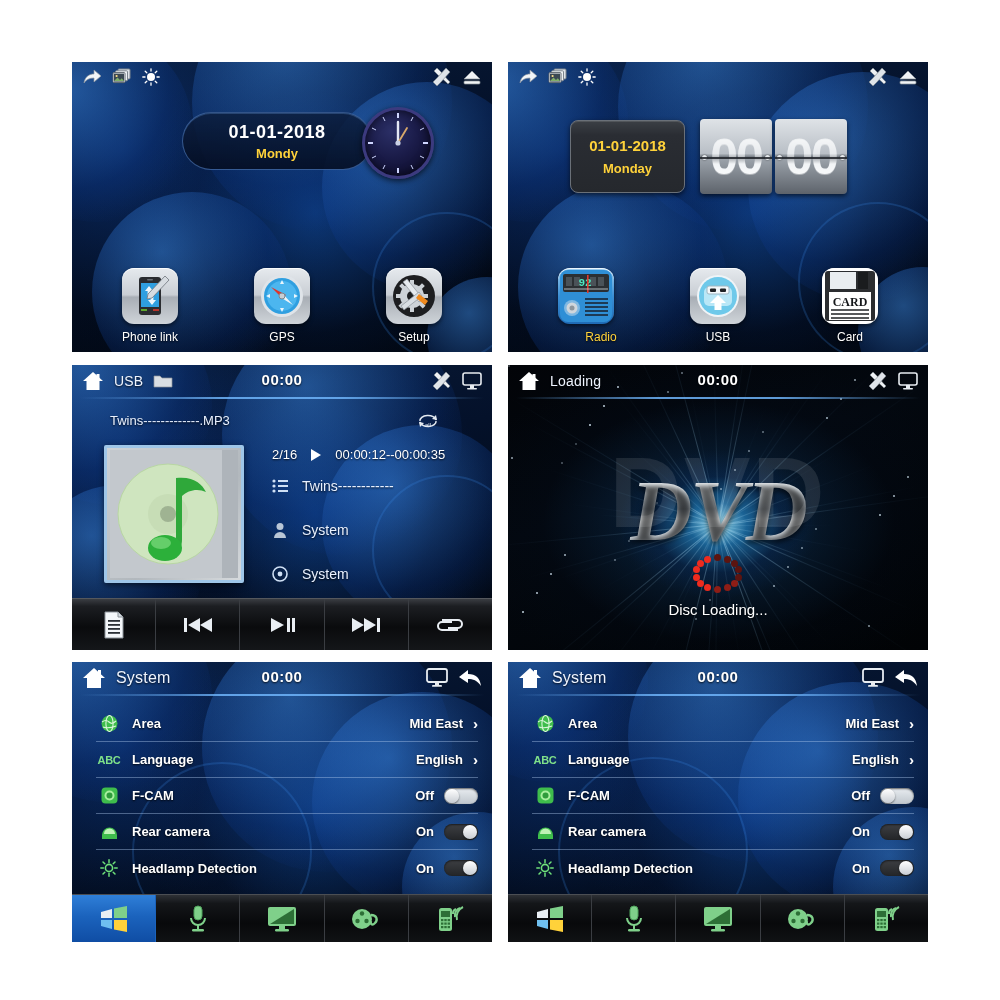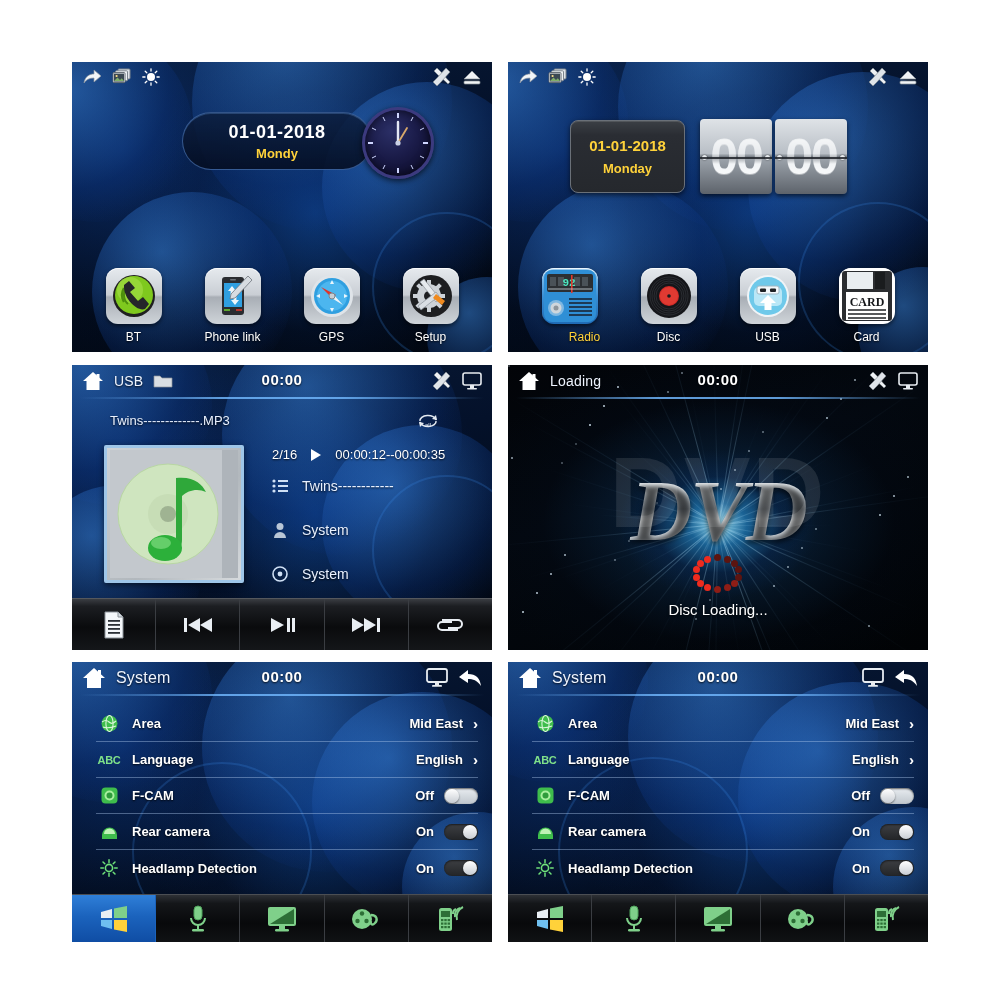--- a/index.html
+++ b/index.html
@@ -331,33 +331,20 @@
           <line x1="7" y1="18" x2="11" y2="20"></line>
             <line x1="18" y1="7" x2="20" y2="11"></line>
         </g>
         <line x1="33" y1="33" x2="33" y2="12" stroke="#e4e8f5" stroke-width="2.4" stroke-linecap="round"></line>
         <line x1="33" y1="33" x2="42" y2="18" stroke="#d8a86a" stroke-width="1.8" stroke-linecap="round"></line>
         <circle cx="33" cy="33" r="2.6" fill="#c9d0e4"></circle>
       </svg>
     </div>
 
     <div class="appgrid">
-      <div class="app">
-        <div class="tile">
-          <svg width="48" height="48" viewBox="0 0 48 48">
-            <circle cx="24" cy="24" r="21" fill="#1f1f1f"></circle>
-            <circle cx="24" cy="23" r="19" fill="#7fc91e"></circle>
-            <circle cx="20" cy="18" r="13" fill="#a6e04a" opacity=".6"></circle>
-            <path d="M14 30 a14 14 0 0 1 0-14" stroke="#4d8f0c" stroke-width="2.4" fill="none"></path>
-            <path d="M18 32 a12 12 0 0 1 0-18" stroke="#4d8f0c" stroke-width="2" fill="none"></path>
-            <path d="M14 13 l5 -4 l6 7 l-5 4 l8 9 l5 -4 l6 7 l-4 5 c-8 3 -22 -11 -21 -24 Z" fill="#25262a"></path>
-          </svg>
-        </div>
-        <div class="lbl">BT</div>
-      </div>
       <div class="app">
         <div class="tile">
           <svg width="48" height="48" viewBox="0 0 48 48">
             <rect x="13" y="5" width="22" height="38" rx="3" fill="#2a2c30"></rect>
             <rect x="15" y="11" width="18" height="24" fill="#2f9fe0"></rect>
             <rect x="21" y="7" width="6" height="1.6" rx=".8" fill="#6b7076"></rect>
             <path d="M23 14 l-4 5 h2.6 v8 h2.8 v-8 h2.6 Z" fill="#eef6fb"></path>
             <path d="M26 33 l4 -5 h-2.6 v-8 h-2.8 v8 h-2.6 Z" fill="#eef6fb"></path>
             <rect x="15" y="37" width="6" height="2" fill="#5ea72d"></rect>
             <rect x="27" y="37" width="6" height="2" fill="#b7332b"></rect>
@@ -514,38 +501,20 @@
             <g stroke="#1d3a55" stroke-width="1.8">
                 <line x1="27" y1="31" x2="50" y2="31"></line>
                 <line x1="27" y1="35" x2="50" y2="35"></line>
                 <line x1="27" y1="39" x2="50" y2="39"></line>
                 <line x1="27" y1="43" x2="50" y2="43"></line>
                 <line x1="27" y1="47" x2="50" y2="47"></line>
               </g>
           </svg>
         </div>
         <div class="lbl hot">Radio</div>
-      </div>
-      <div class="app">
-        <div class="tile">
-          <svg width="48" height="48" viewBox="0 0 48 48">
-            <circle cx="24" cy="24" r="22" fill="#15161a"></circle>
-            <g stroke="#33363c" stroke-width="0.7" fill="none">
-              <circle cx="24" cy="24" r="19"></circle>
-                <circle cx="24" cy="24" r="17"></circle>
-                <circle cx="24" cy="24" r="15"></circle>
-                <circle cx="24" cy="24" r="13"></circle>
-            </g>
-            <circle cx="24" cy="24" r="10" fill="#cf2b28"></circle>
-            <circle cx="24" cy="24" r="9" fill="#e03a32"></circle>
-            <circle cx="24" cy="24" r="1.8" fill="#1a1b1e"></circle>
-            <path d="M8 12 a22 22 0 0 1 16 -9 a22 22 0 0 0 -16 9 Z" fill="#4b4f56" opacity=".5"></path>
-          </svg>
-        </div>
-        <div class="lbl">Disc</div>
       </div>
       <div class="app">
         <div class="tile">
           <svg width="48" height="48" viewBox="0 0 48 48">
             <circle cx="24" cy="24" r="21" fill="#f0f4f7"></circle>
             <circle cx="24" cy="24" r="19" fill="#6fc9ea"></circle>
             <rect x="10" y="15" width="28" height="19" rx="5" fill="#b9e7f7"></rect>
             <rect x="13" y="14" width="22" height="8" rx="2" fill="#f3f8fb" stroke="#9fb6c2"></rect>
             <rect x="16" y="16.5" width="6" height="3.4" rx="1" fill="#1f2225"></rect>
             <rect x="26" y="16.5" width="6" height="3.4" rx="1" fill="#1f2225"></rect>

